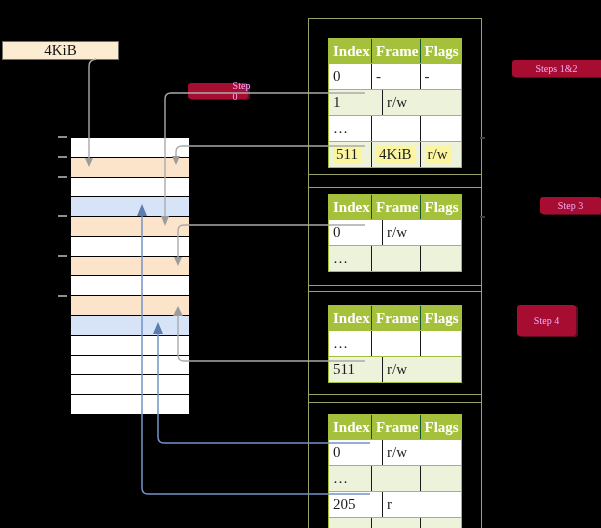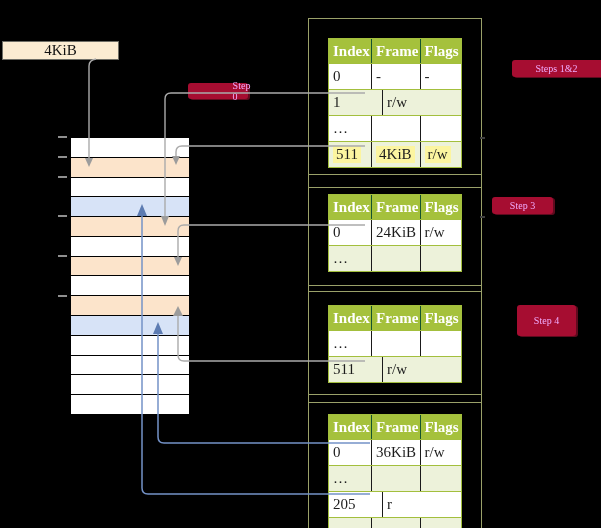--- a/index.html
+++ b/index.html
@@ -18,21 +18,21 @@
   
   .badge {
     position:absolute; background:#a60d31; color:#f0abfc;
     border-radius:3px; box-shadow:2px 1px 0 #5f0a1e;
     display:flex; align-items:center; justify-content:center;
     font-size:10px;
     margin-top:40px;
   }
   .badge-step0  { left:188px; top:43px;  width:60px; height:16px;padding-left:47px; }
   .badge-steps12{ left:512px; top:20px;  width:89px; height:17px; border-top-right-radius:0; border-bottom-right-radius:0; }
-  .badge-step3  { left:492px; top:157px; width:61px; height:17px; }
+  .badge-step3  { left:540px; top:157px; width:61px; height:17px; }
   .badge-step4  { left:517px; top:265px; width:59px; height:31px; }
   
   .memcol {
     position:absolute; left:70px; top:137px; width:120px; height:278px;
     display:flex; flex-direction:column; border:1px solid #000;
   }
   .memrow { flex:1; }
   .memrow + .memrow { border-top:1px solid #000; }
   .memrow.white  { background:#ffffff; }
   .memrow.orange { background:#fce4cb; }
@@ -164,23 +164,20 @@
   <div class="cells">
     <div class="thead">
       <div class="th c1">Index</div>
       <div class="th c2">Frame</div>
       <div class="th c3">Flags</div>
     </div>
     <div class="trow">
       <div class="td c1">
           <span>0</span>
         </div>
-      <div class="td c2">
-          <span>24KiB</span>
-        </div>
       <div class="td c3">
           <span>r/w</span>
         </div>
     </div>
     <div class="trow shade">
       <div class="td c1">
           <span>…</span>
         </div>
       <div class="td c2">
           <span></span>
@@ -224,23 +221,20 @@
 <div class="ptable t4">
   <div class="cells">
     <div class="thead">
       <div class="th c1">Index</div>
       <div class="th c2">Frame</div>
       <div class="th c3">Flags</div>
     </div>
     <div class="trow">
       <div class="td c1">
           <span>0</span>
-        </div>
-      <div class="td c2">
-          <span>36KiB</span>
         </div>
       <div class="td c3">
           <span>r/w</span>
         </div>
     </div>
     <div class="trow shade">
       <div class="td c1">
           <span>…</span>
         </div>
       <div class="td c2">

